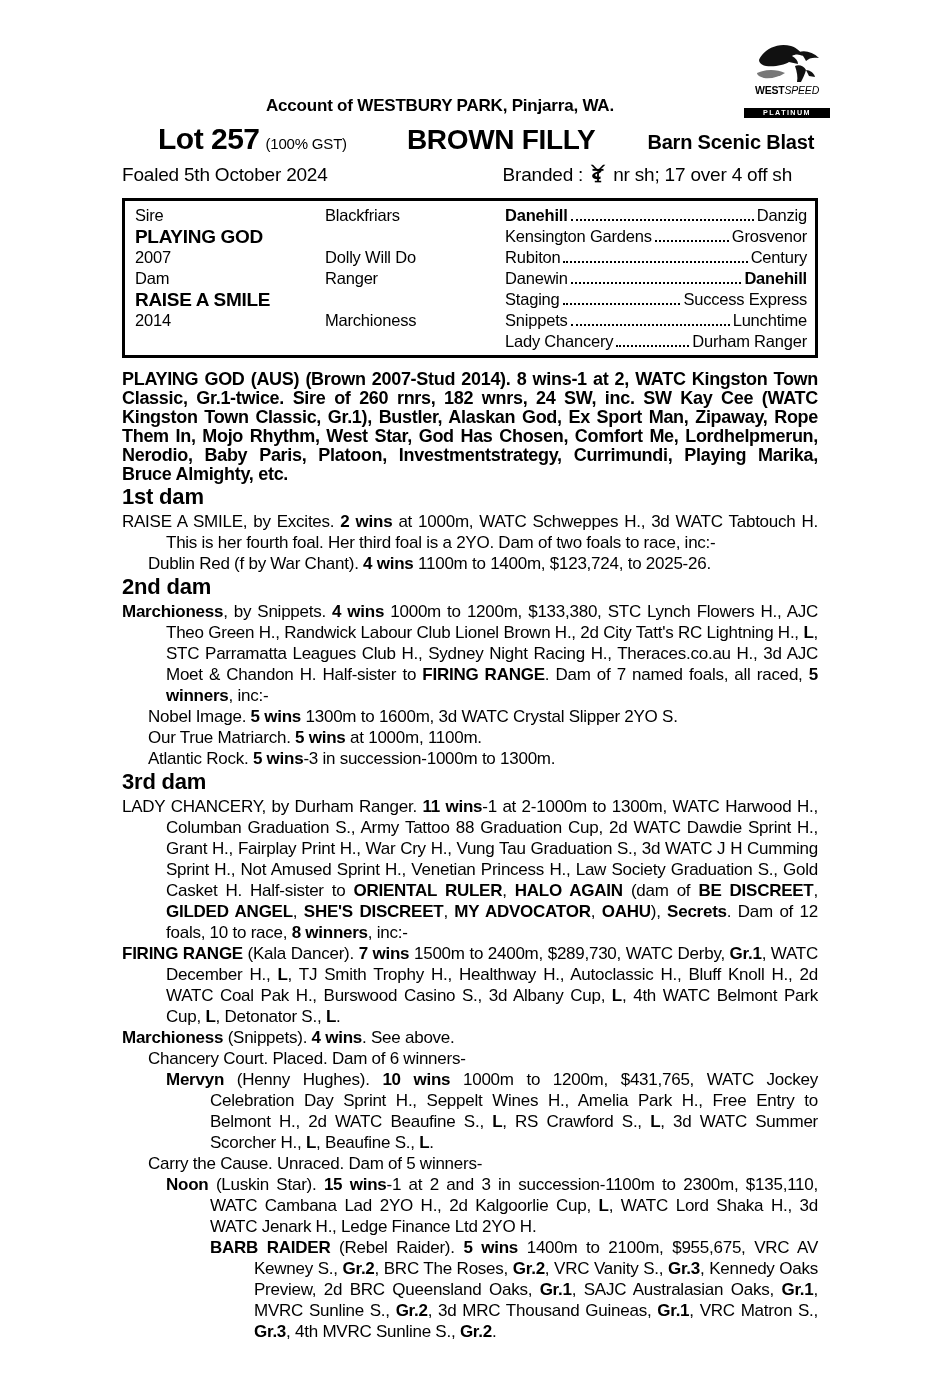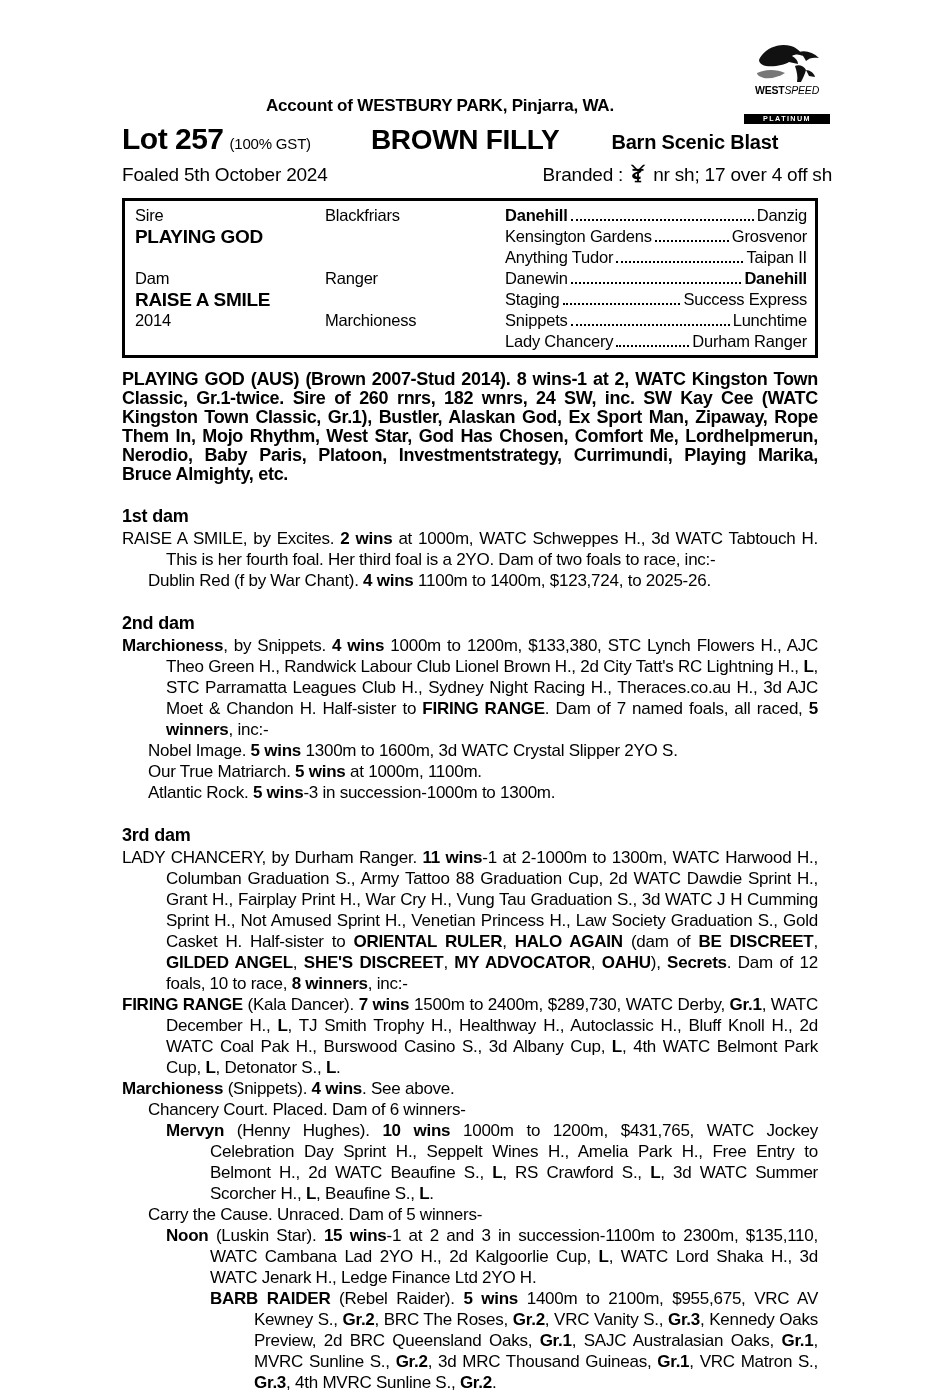--- a/index.html
+++ b/index.html
@@ -46,39 +46,40 @@
   }
   .logo-word .w1 { font-weight: bold; font-style: normal; }
   .logo-word .w2 { font-weight: normal; font-style: italic; }
   .logo-plat {
     background: #000;
     color: #fff;
     font-size: 7.2px;
     font-weight: bold;
     letter-spacing: 1.4px;
     line-height: 10px;
-    margin-top: 18px;
+    margin-top: 12px;
     padding: 0 2px;
   }
 
   
   .account-line {
     text-align: center;
     font-weight: bold;
     font-size: 17px;
     letter-spacing: -0.2px;
     padding-top: 96px;
     padding-right: 60px;
     line-height: 20px;
   }
   .title-row {
     display: flex;
     align-items: baseline;
     margin-top: 6px;
     white-space: nowrap;
+    margin-left: 36px;
   }
   .lot {
     font-size: 30px;
     font-weight: bold;
     letter-spacing: -0.5px;
   }
   .gst {
     font-size: 15px;
     margin-left: 6px;
     letter-spacing: -0.2px;
@@ -95,21 +96,20 @@
     letter-spacing: -0.2px;
     margin-left: 52px;
   }
   .foaled-row {
     display: flex;
     align-items: baseline;
     font-size: 19px;
     margin-top: 3px;
     letter-spacing: -0.2px;
     white-space: nowrap;
-    gap: 40px;
   }
   .foaled { }
   .branded {
     margin-left: 175px;
     display: flex;
     align-items: baseline;
   }
   .brand-glyph {
     display: inline-block;
     width: 22px;
@@ -155,22 +155,21 @@
     font-size: 18px;
     line-height: 19px;
     text-align: justify;
     margin-top: 12px;
     letter-spacing: -0.3px;
   }
 
   
   .dam-head {
     font-weight: bold;
-    font-size: 18px;
-    margin-top: 22px;
+    font-size: 22px;
     margin-bottom: 1px;
     letter-spacing: -0.2px;
   }
   .para {
     font-size: 17px;
     line-height: 21px;
     text-align: justify;
     letter-spacing: -0.25px;
     text-indent: 0;
   }
@@ -236,26 +235,26 @@
       <div class="ped-row">
         <div class="c1 big">PLAYING GOD</div>
         <div class="c2"></div>
         <div class="c3">
           <span class="g3name">Kensington Gardens</span>
           <span class="dots"></span>
           <span class="g3sire">Grosvenor</span>
         </div>
       </div>
       <div class="ped-row">
-        <div class="c1"></div>
-        <div class="c2"></div>
-        <div class="c3">
-          <span class="g3name">Anything Tudor</span>
-          <span class="dots"></span>
-          <span class="g3sire">Taipan II</span>
+        <div class="c1">2007</div>
+        <div class="c2">Dolly Will Do</div>
+        <div class="c3">
+          <span class="g3name">Rubiton</span>
+          <span class="dots"></span>
+          <span class="g3sire">Century</span>
         </div>
       </div>
       <div class="ped-row">
         <div class="c1">Dam</div>
         <div class="c2">Ranger</div>
         <div class="c3">
           <span class="g3name">Danewin</span>
           <span class="dots"></span>
           <span class="g3sire bold">Danehill</span>
         </div>

